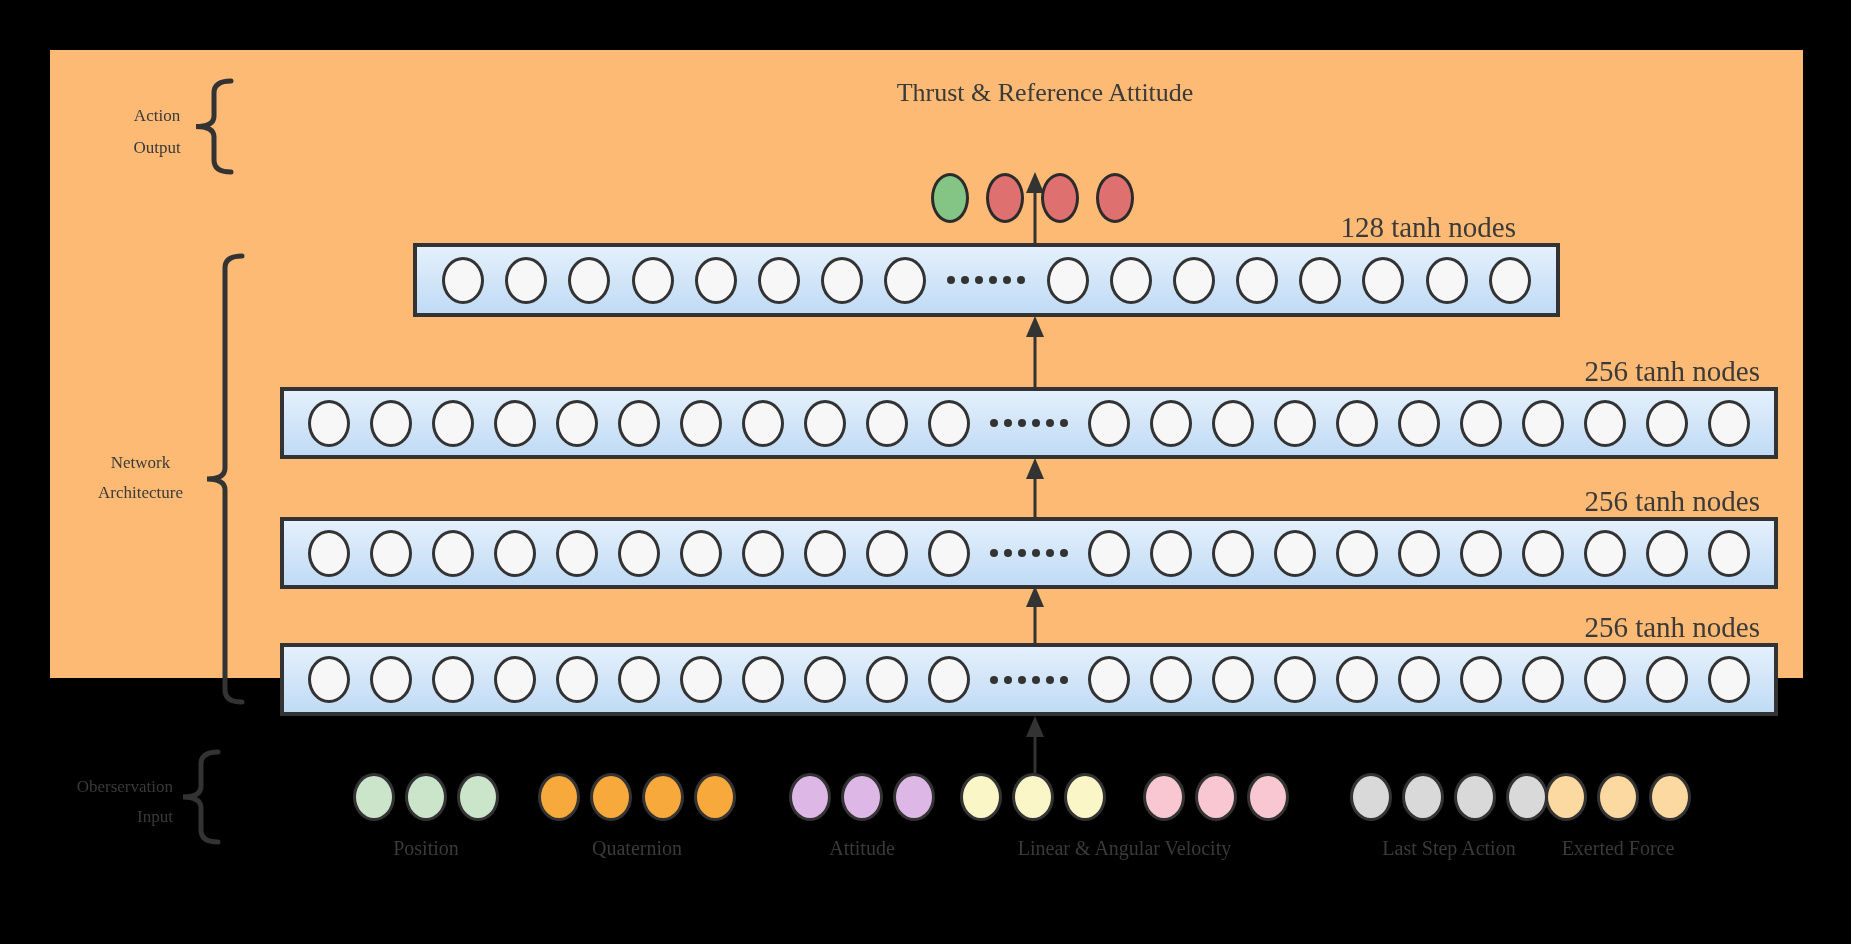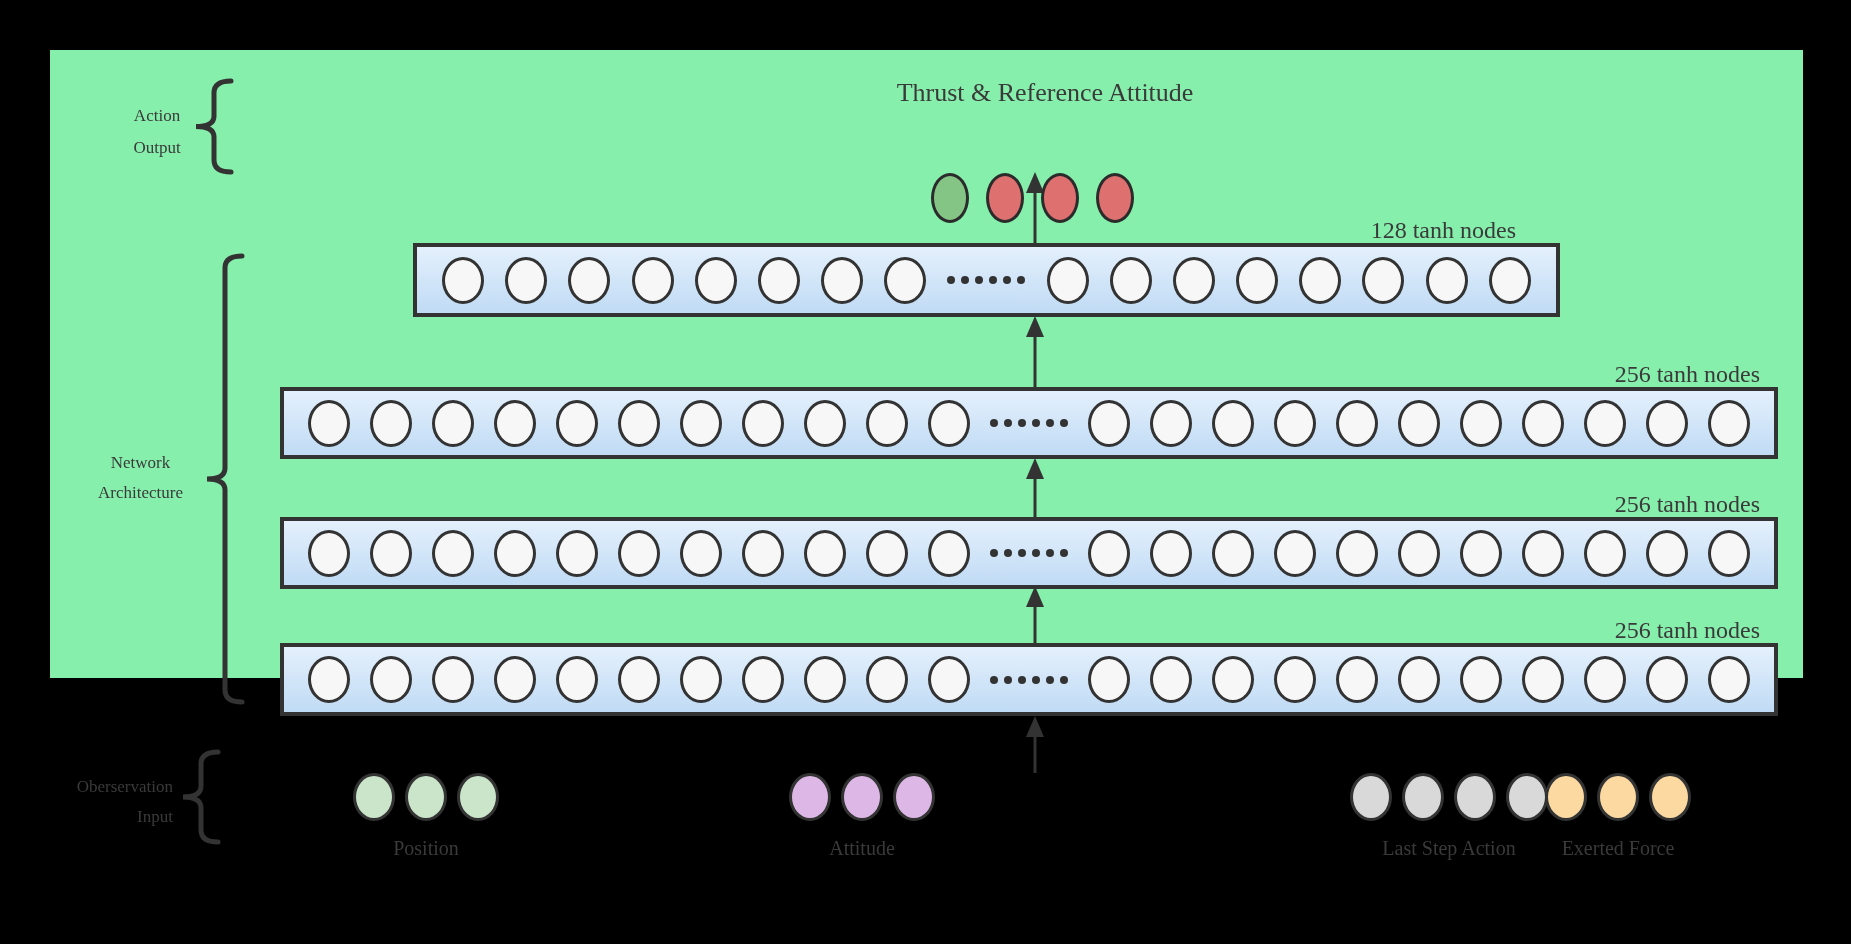--- a/index.html
+++ b/index.html
@@ -7,21 +7,21 @@
     background:#000;
     width:1851px; height:944px;
     font-family:"Liberation Serif","DejaVu Serif",serif;
     color:#3a3a3a;
     overflow:hidden;
   }
   #stage { position:relative; width:1851px; height:944px; background:#000; }
   #panel {
     position:absolute; left:50px; top:50px;
     width:1753px; height:628px;
-    background:#86efac;
+    background:#fdba74;
   }
   #overlay { position:absolute; left:0; top:0; width:1753px; height:822px; pointer-events:none; }
 
   
   #output-title {
     position:absolute; left:745px; top:28px; width:500px;
     text-align:center; font-size:26px; white-space:nowrap;
   }
   #output-nodes-row {
     position:absolute; left:881px; top:123px;
@@ -48,21 +48,21 @@
     justify-content:space-evenly; padding:0 4px;
   }
   .hnode {
     width:42px; height:47px; border:3px solid #333; border-radius:50%;
     background:#f7f7f7; box-sizing:border-box; flex:0 0 auto;
   }
   .dots { display:flex; gap:6px; align-items:center; flex:0 0 auto; }
   .dot { width:8px; height:8px; border-radius:50%; background:#333; }
   .layer-label {
     position:absolute; bottom:calc(100% + 3px); right:14px;
-    font-size:24px; white-space:nowrap; color:#3a3a3a;
+    font-size:29px; white-space:nowrap; color:#3a3a3a;
   }
   .layer0 .layer-label { right:40px; }
 
   
   .igroup { position:absolute; top:723px; }
   .g0 { left:303px; } .g1 { left:488px; } .g2 { left:739px; }
   .g3 { left:910px; } .g4 { left:1300px; } .g5 { left:1495px; }
   .gcircles { display:flex; gap:10px; }
   .inode {
     width:42px; height:48px; border:3px solid #333; border-radius:50%;
@@ -258,27 +258,47 @@
     </div>
 
     <div class="igroup g0">
       <div class="gcircles">
           <div class="inode" style="background: rgb(203, 229, 202);"></div>
           <div class="inode" style="background: rgb(203, 229, 202);"></div>
           <div class="inode" style="background: rgb(203, 229, 202);"></div>
         </div>
       <div class="glabel">Position</div>
     </div>
+    <div class="igroup g1">
+      <div class="gcircles">
+          <div class="inode" style="background: rgb(247, 169, 59);"></div>
+          <div class="inode" style="background: rgb(247, 169, 59);"></div>
+          <div class="inode" style="background: rgb(247, 169, 59);"></div>
+          <div class="inode" style="background: rgb(247, 169, 59);"></div>
+        </div>
+      <div class="glabel">Quaternion</div>
+    </div>
     <div class="igroup g2">
       <div class="gcircles">
           <div class="inode" style="background: rgb(221, 184, 230);"></div>
           <div class="inode" style="background: rgb(221, 184, 230);"></div>
           <div class="inode" style="background: rgb(221, 184, 230);"></div>
         </div>
       <div class="glabel">Attitude</div>
+    </div>
+    <div class="igroup g3">
+      <div class="gcircles">
+          <div class="inode" style="background: rgb(250, 246, 200);"></div>
+          <div class="inode" style="background: rgb(250, 246, 200);"></div>
+          <div class="inode" style="background: rgb(250, 246, 200);"></div>
+          <div class="inode seg-gap" style="background: rgb(249, 199, 209);"></div>
+          <div class="inode" style="background: rgb(249, 199, 209);"></div>
+          <div class="inode" style="background: rgb(249, 199, 209);"></div>
+        </div>
+      <div class="glabel">Linear &amp; Angular Velocity</div>
     </div>
     <div class="igroup g4">
       <div class="gcircles">
           <div class="inode" style="background: rgb(217, 217, 217);"></div>
           <div class="inode" style="background: rgb(217, 217, 217);"></div>
           <div class="inode" style="background: rgb(217, 217, 217);"></div>
           <div class="inode" style="background: rgb(217, 217, 217);"></div>
         </div>
       <div class="glabel">Last Step Action</div>
     </div>

